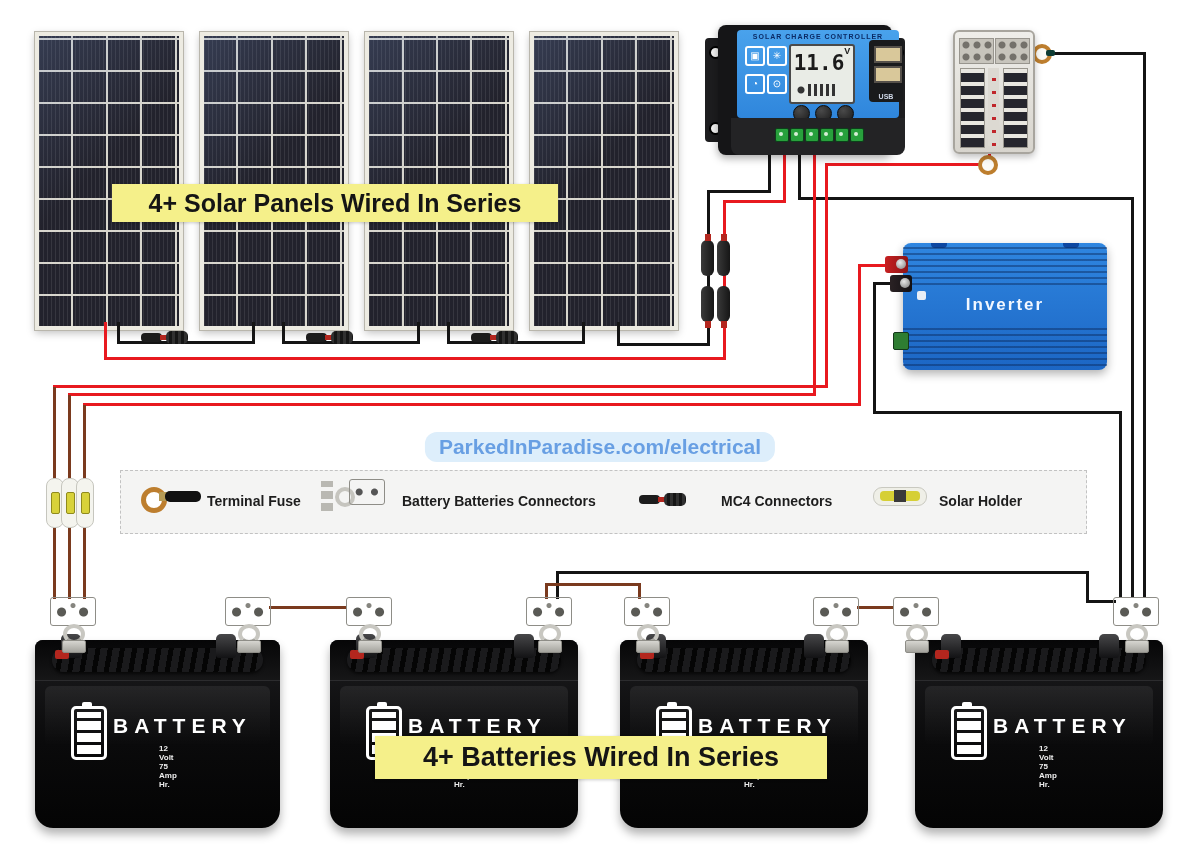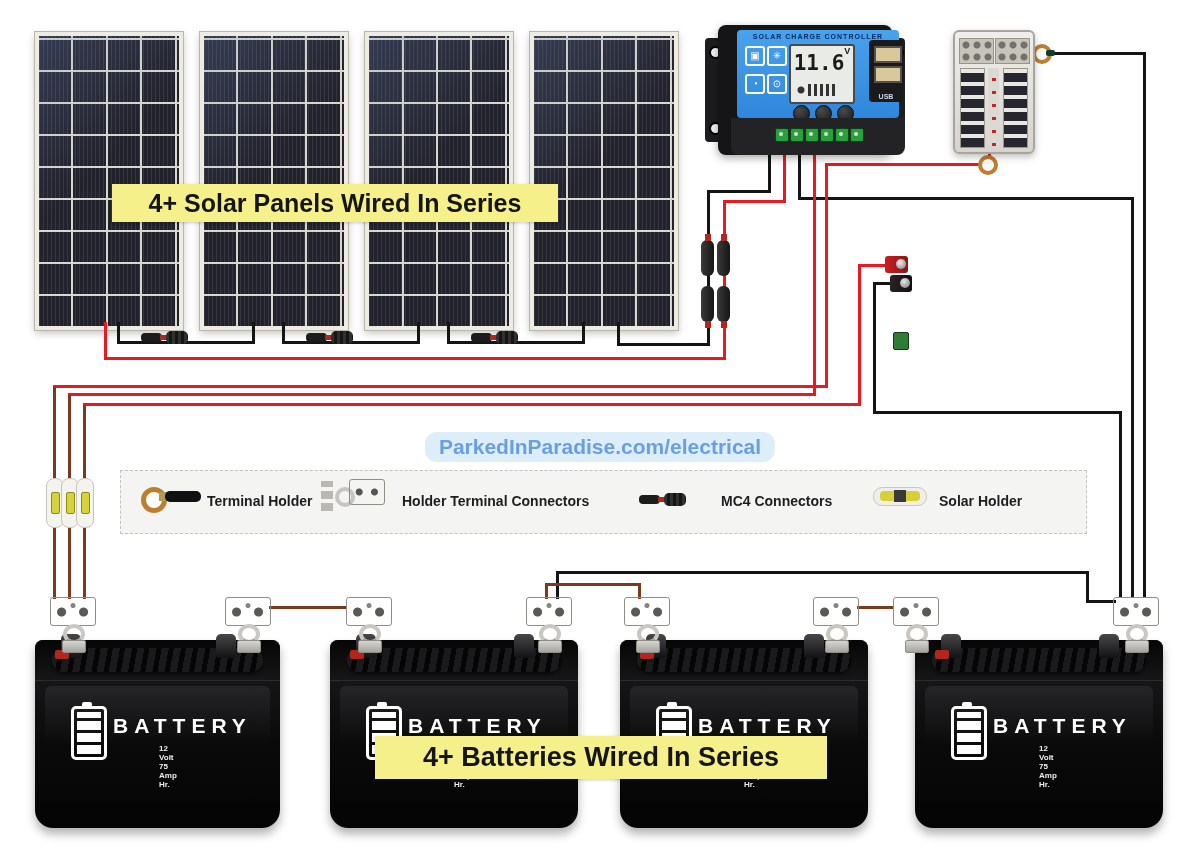--- a/index.html
+++ b/index.html
@@ -296,20 +296,28 @@
     <div class="screws" style="left:4px;width:33px"></div>
     <div class="screws" style="left:40px;width:33px"></div>
     <div class="fcol" style="left:5px"></div>
     <div class="fcol" style="left:48px"></div>
     <div class="spine"></div>
   </div>
   <div class="ring" style="left:1032px;top:44px"></div>
   <div class="crimp" style="left:1046px;top:50px;width:9px;background:#0d3b33"></div>
   <div class="ring" style="left:978px;top:155px"></div>
 
+  <div id="inverter">
+    <div class="notch" style="left:28px"></div>
+    <div class="notch" style="right:28px"></div>
+    <div class="fins top"></div>
+    <div class="fins bot"></div>
+    <div class="logo"></div>
+    <div class="ilabel">Inverter</div>
+  </div>
   <div class="invterm" id="invterm-red"></div>
   <div class="invterm" id="invterm-blk"></div>
   <div id="invgreen"></div>
 
   <div class="mc4h" style="left:141px;top:331px;width:47px">
     <div class="a"></div>
       <div class="tip"></div>
       <div class="b"></div>
   </div>
   <div class="mc4h" style="left:306px;top:331px;width:47px">
@@ -330,25 +338,25 @@
   <div class="fh" style="left:46px"></div>
   <div class="fh" style="left:61px"></div>
   <div class="fh" style="left:76px"></div>
 
   <div id="watermark">ParkedInParadise.com/electrical</div>
 
   <div id="legend">
     <div class="lg-ring"></div>
     <div class="lg-ringcrimp"></div>
     <div class="lg-ringtail"></div>
-    <div class="lgl" style="left:86px">Terminal Holder</div>
+    <div class="lgl" style="left:86px">Terminal Fuse</div>
     <div class="lg-connbits"></div>
     <div class="lg-connring"></div>
     <div class="lg-conn"></div>
-    <div class="lgl" style="left:281px">Holder Terminal Connectors</div>
+    <div class="lgl" style="left:281px">Battery Batteries Connectors</div>
     <div class="mc4h" style="left:518px;top:22px;width:47px">
       <div class="a"></div>
         <div class="tip"></div>
         <div class="b"></div>
     </div>
     <div class="lgl" style="left:600px">MC4 Connectors</div>
     <div class="lg-fuse"></div>
     <div class="lgl" style="left:818px">Solar Holder</div>
   </div>
 

